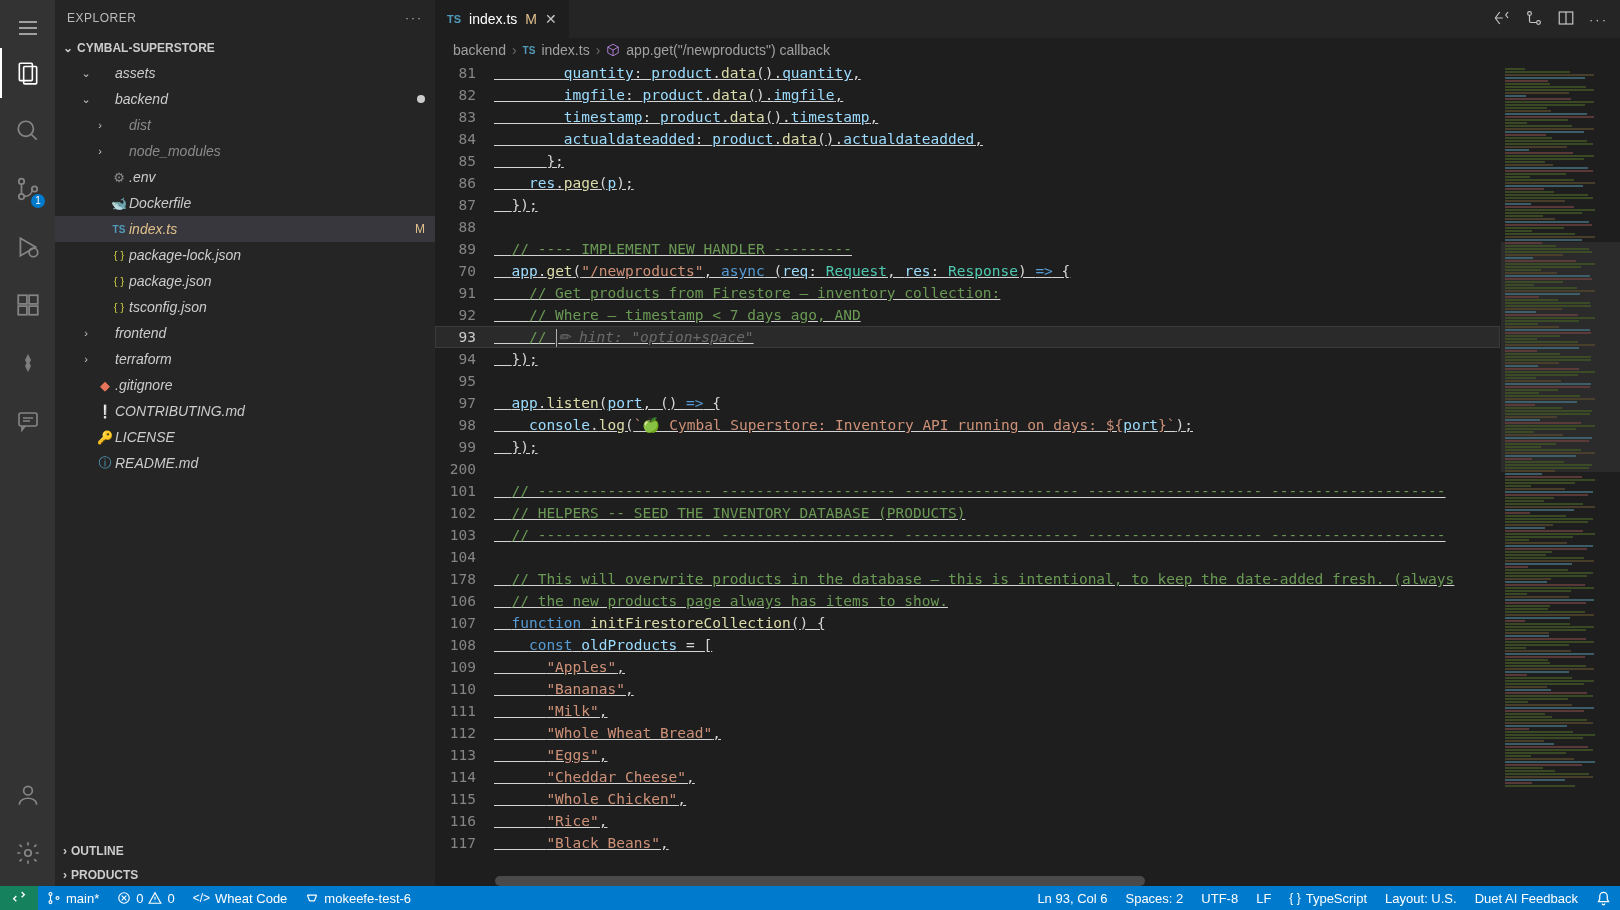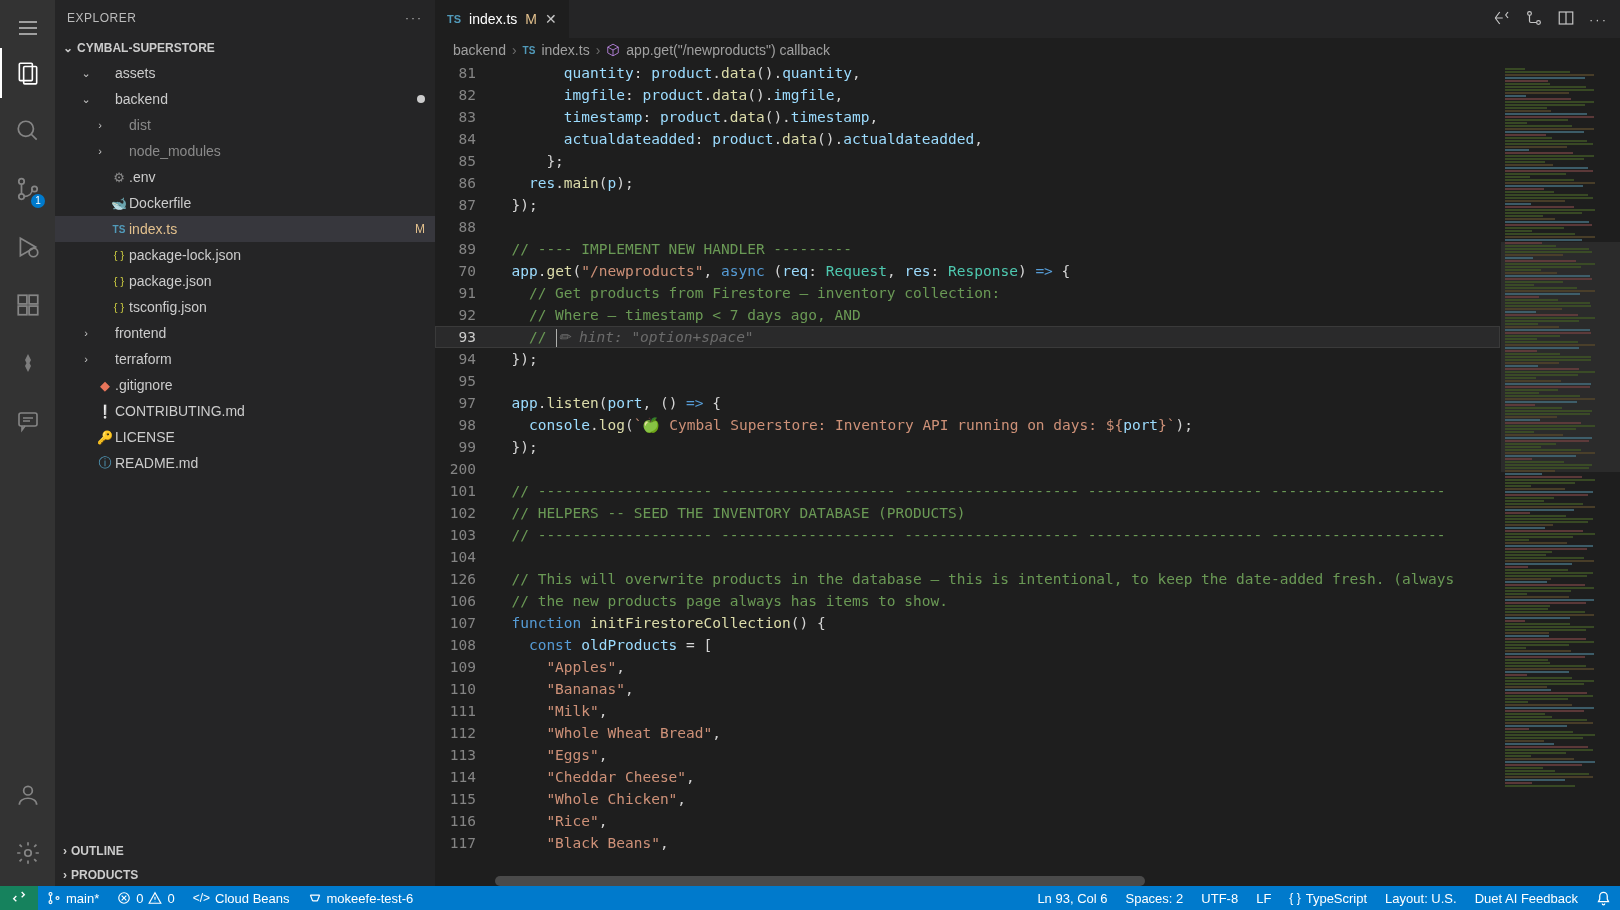--- a/index.html
+++ b/index.html
@@ -76,21 +76,21 @@
 .tree-row {
   height: 26px;
   display: flex; align-items: center;
   padding-right: 10px;
   color: #cccccc;
   font-size: 14px;
 }
 .tree-row.active { background: #37373d; }
 .tree-row .chevron { width: 18px; display: inline-flex; justify-content: center; color: #c5c5c5; font-size: 11px; }
 .tree-row .icon { width: 20px; display: inline-flex; justify-content: center; font-size: 13px; }
-.tree-row .label { flex: 1; white-space: nowrap; overflow: hidden; text-overflow: ellipsis; }
+.tree-row .label { flex: 1; white-space: nowrap; overflow: hidden; text-overflow: ellipsis; font-style: italic; }
 .tree-row .status { color: #e2c08d; font-size: 12px; }
 .tree-row .dot { width:8px;height:8px;border-radius:50%;background:#cccccc; margin-left:4px;}
 .bottom-sections .section-header { border-top: 1px solid #00000000; }
 
 
 .editor {
   flex: 1;
   display: flex; flex-direction: column;
   background: #1e1e1e;
   overflow: hidden;
@@ -134,21 +134,21 @@
 }
 .code-line {
   display: flex;
 }
 .code-line.current { background: #2a2a2b; box-shadow: inset 0 0 0 1px #3a3a3a; }
 .lineno {
   width: 55px; text-align: right; color: #858585; padding-right: 14px; flex-shrink:0;
   user-select:none;
 }
 .lineno.current { color: #cccccc; }
-.code-content { flex:1; white-space: pre; color:#d4d4d4; padding-left: 4px; }
+.code-content { flex:1; white-space: pre; color:#d4d4d4; padding-left: 4px; text-decoration: underline; }
 
 .tok-key { color:#569cd6; }
 .tok-fn  { color:#dcdcaa; }
 .tok-str { color:#ce9178; }
 .tok-com { color:#6a9955; }
 .tok-type{ color:#4ec9b0; }
 .tok-var { color:#9cdcfe; }
 .tok-ghost { color:#6b6b6b; font-style: italic; }
 .tok-p   { color:#d4d4d4; }
 .cursor { display:inline-block;width:1px;height:18px;background:#aeafad;vertical-align:middle;margin:0 1px;}
@@ -443,21 +443,21 @@
           <div class="code-line">
             <span class="lineno">84</span>
             <span class="code-content">        <span class="tok-var">actualdateadded</span><span class="tok-p">: </span><span class="tok-var">product</span><span class="tok-p">.</span><span class="tok-fn">data</span><span class="tok-p">().</span><span class="tok-var">actualdateadded</span><span class="tok-p">,</span></span>
           </div>
           <div class="code-line">
             <span class="lineno">85</span>
             <span class="code-content">      <span class="tok-p">};</span></span>
           </div>
           <div class="code-line">
             <span class="lineno">86</span>
-            <span class="code-content">    <span class="tok-var">res</span><span class="tok-p">.</span><span class="tok-fn">main</span><span class="tok-p">(</span><span class="tok-var">p</span><span class="tok-p">);</span></span>
+            <span class="code-content">    <span class="tok-var">res</span><span class="tok-p">.</span><span class="tok-fn">page</span><span class="tok-p">(</span><span class="tok-var">p</span><span class="tok-p">);</span></span>
           </div>
           <div class="code-line">
             <span class="lineno">87</span>
             <span class="code-content">  <span class="tok-p">});</span></span>
           </div>
           <div class="code-line">
             <span class="lineno">88</span>
             <span class="code-content"></span>
           </div>
           <div class="code-line">
@@ -514,21 +514,21 @@
           </div>
           <div class="code-line">
             <span class="lineno">103</span>
             <span class="code-content">  <span class="tok-com">// -------------------- -------------------- -------------------- -------------------- --------------------</span></span>
           </div>
           <div class="code-line">
             <span class="lineno">104</span>
             <span class="code-content"></span>
           </div>
           <div class="code-line">
-            <span class="lineno">126</span>
+            <span class="lineno">178</span>
             <span class="code-content">  <span class="tok-com">// This will overwrite products in the database – this is intentional, to keep the date-added fresh. (always</span></span>
           </div>
           <div class="code-line">
             <span class="lineno">106</span>
             <span class="code-content">  <span class="tok-com">// the new products page always has items to show.</span></span>
           </div>
           <div class="code-line">
             <span class="lineno">107</span>
             <span class="code-content">  <span class="tok-key">function</span><span class="tok-p"> </span><span class="tok-fn">initFirestoreCollection</span><span class="tok-p">() {</span></span>
           </div>
@@ -846,21 +846,21 @@
         </svg>
       <span>0</span>
       <svg width="14" height="14" viewBox="0 0 24 24" fill="none" stroke="#fff" stroke-width="2">
           <path d="M12 3l10 18H2z"></path>
           <path d="M12 10v5M12 18v.5"></path>
         </svg>
       <span>0</span>
     </div>
     <div class="status-item">
       <span style="font-size:12px;">&lt;/&gt;</span>
-        <span>Cloud Beans</span>
+        <span>Wheat Code</span>
     </div>
     <div class="status-item">
       <svg width="14" height="14" viewBox="0 0 24 24" fill="none" stroke="#fff" stroke-width="2">
           <path d="M4 7h16M4 7l4 10M20 7l-4 10M8 17h8"></path>
         </svg>
       <span>mokeefe-test-6</span>
     </div>
   </div>
   <div class="right">
     <div class="status-item">

